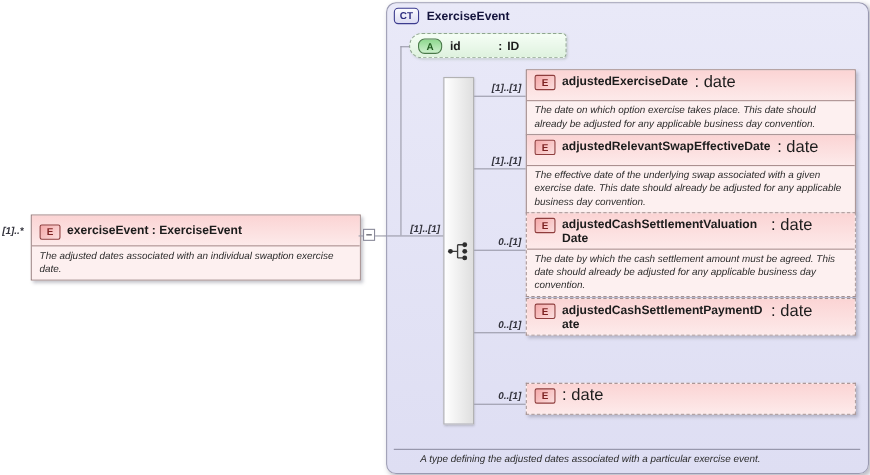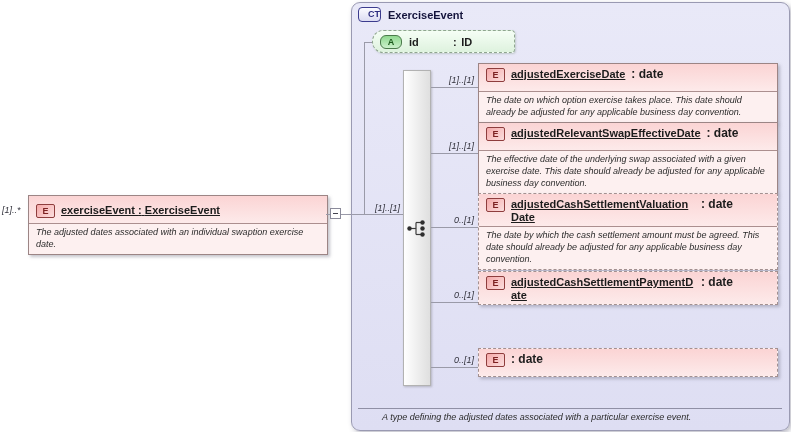--- a/index.html
+++ b/index.html
@@ -4,48 +4,48 @@
 <style>
   html,body{margin:0;padding:0;background:#ffffff;}
   #scene{position:relative;width:791px;height:432px;background:#ffffff;
          font-family:"Liberation Sans", sans-serif;overflow:hidden;}
 
   
   .hline{position:absolute;height:1px;background:#9a9aa8;}
   .vline{position:absolute;width:1px;background:#9a9aa8;}
 
   
-  .card{position:absolute;font-size:9px;font-weight:normal;font-style:italic;
+  .card{position:absolute;font-size:9px;font-weight:bold;font-style:italic;
         color:#33333d;white-space:nowrap;}
 
   
   .ebox{position:absolute;width:298px;background:#fdf0f0;
         border:1px solid #9c8585;box-shadow:2px 2px 3px rgba(90,90,110,.35);}
   .ebox.dashed{border-style:dashed;border-color:#a39090;}
   .ehdr{min-height:21px;display:flex;align-items:flex-start;gap:6px;
         padding:4px 6px 2px 7px;background:linear-gradient(#fbd4d4,#fdeaea);}
-  .ename{font-size:11px;font-weight:bold;color:#1c1c1c;line-height:13px;white-space:nowrap;text-decoration:underline;}
+  .ename{font-size:11px;font-weight:bold;color:#1c1c1c;line-height:13px;white-space:nowrap;}
   .ename.wrap{white-space:normal;word-break:break-all;max-width:184px;display:inline-block;}
-  .etype{font-size:12px;font-weight:bold;color:#1c1c1c;line-height:13px;white-space:nowrap;}
+  .etype{font-size:15px;font-weight:normal;color:#1c1c1c;line-height:13px;white-space:nowrap;}
   .edesc{border-top:1px solid #ab8f8f;padding:2px 7px 4px 7px;font-size:9px;
          font-style:italic;line-height:12px;color:#2b2b2b;background:#fdf0f0;}
 
   .badge-e{flex:0 0 auto;width:17px;height:12px;border:1px solid #8e3d3d;border-radius:2px;
            background:linear-gradient(135deg,#f5a9a9,#fbdede);color:#7c2222;
            font-size:9px;font-weight:bold;text-align:center;line-height:12px;}
 
   
   #ct{position:absolute;left:351px;top:2px;width:437px;height:427px;
       border:1px solid #9a9ab2;border-radius:9px;
       background:linear-gradient(#e9e9f8,#dedef3);
       box-shadow:2px 2px 5px rgba(60,60,90,.35);}
   #ct-header{position:absolute;left:358px;top:7px;display:flex;align-items:center;gap:7px;}
   .badge-ct{width:21px;height:13px;border:1px solid #3c3c8e;border-radius:4px;
             background:linear-gradient(#fbfbff,#dcdcf2);color:#2b2b7e;
-            font-size:9px;font-weight:bold;text-align:right;line-height:13px;}
+            font-size:9px;font-weight:bold;text-align:center;line-height:13px;}
   #ct-title{font-size:11px;font-weight:bold;color:#14143c;}
   #ct-footer-text{position:absolute;left:382px;top:412px;width:420px;font-size:9px;
             font-style:italic;color:#2b2b2b;}
 
   
   #idbox{position:absolute;left:372px;top:30px;width:143px;height:23px;
          border:1px dashed #8fa58f;border-radius:12px 4px 4px 12px;
          background:linear-gradient(#f5fef5,#def2de);display:flex;align-items:center;
          padding-left:7px;box-sizing:border-box;box-shadow:1px 1px 2px rgba(80,110,80,.25);}
   .badge-a{width:20px;height:12px;border:1px solid #4a7a4a;border-radius:6px;

